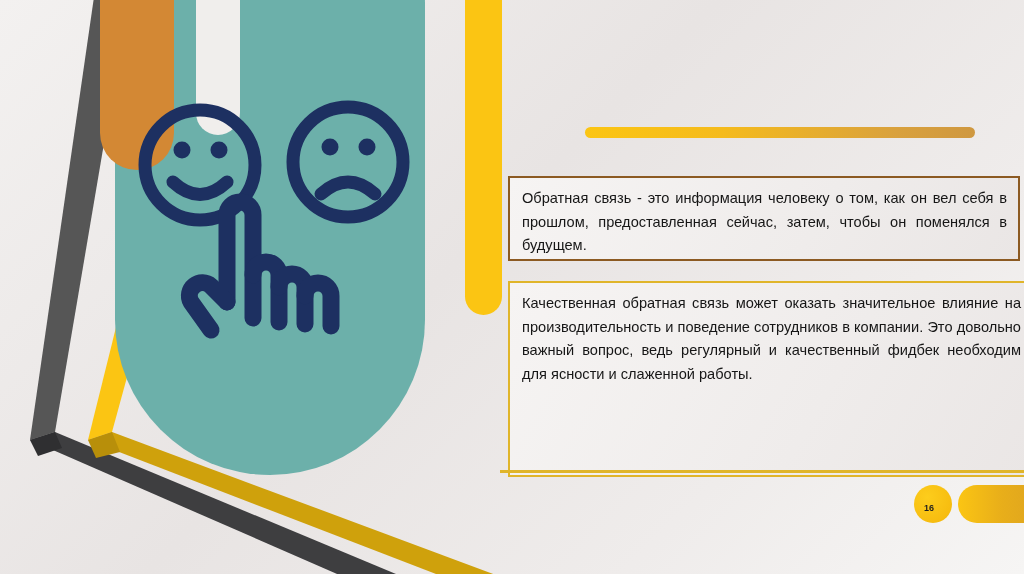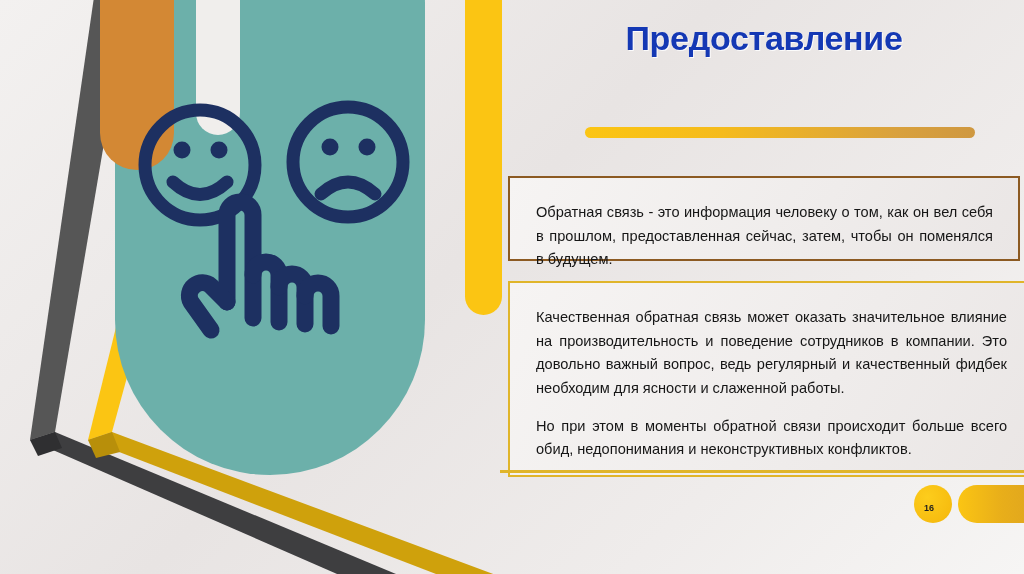--- a/index.html
+++ b/index.html
@@ -114,21 +114,21 @@
     border: 2px solid #8c5a22;
   }
   #textbox-2 {
     left: 8px;
     top: 281px;
     width: 524px;
     height: 196px;
     border: 2px solid #e0b52a;
     border-right: none;
   }
-  .textbox p { margin: 14px; }
+  .textbox p { margin: 0; }
   .textbox p + p { margin-top: 0px; }
 
   
   #bottom-rule {
     position: absolute;
     left: 500px;
     top: 470px;
     width: 524px;
     height: 3px;
     background: #e0b52a;
@@ -220,32 +220,31 @@
           <path d="M112 212 L112 212 L96 196 a13 13 0 0 0 -20 16 L96 240"></path>
         </g>
       </g>
     </svg>
   </div>
 
   <div id="content">
 
     <div id="title-block">
       <h1 id="slide-title">
-        <span>Предоставление</span><br>
+        <br>
       </h1>
     </div>
     <div id="title-rule"></div>
 
     <div class="textbox" id="textbox-1">
       <p>Обратная связь - это информация человеку о том, как он вел себя в прошлом, предоставленная сейчас, затем, чтобы он поменялся в будущем.</p>
     </div>
 
     <div class="textbox" id="textbox-2">
       <p>Качественная обратная связь может оказать значительное влияние на производительность и поведение сотрудников в компании. Это довольно важный вопрос, ведь регулярный и качественный фидбек необходим для ясности и слаженной работы.</p>
-      <p>Но при этом в моменты обратной связи происходит больше всего обид, недопонимания и неконструктивных конфликтов.</p>
     </div>
 
   </div>
 
   <div id="bottom-rule"></div>
   <div id="page-dot"></div>
   <div id="page-bar"></div>
   <div id="page-number">16</div>
 
 </div>

